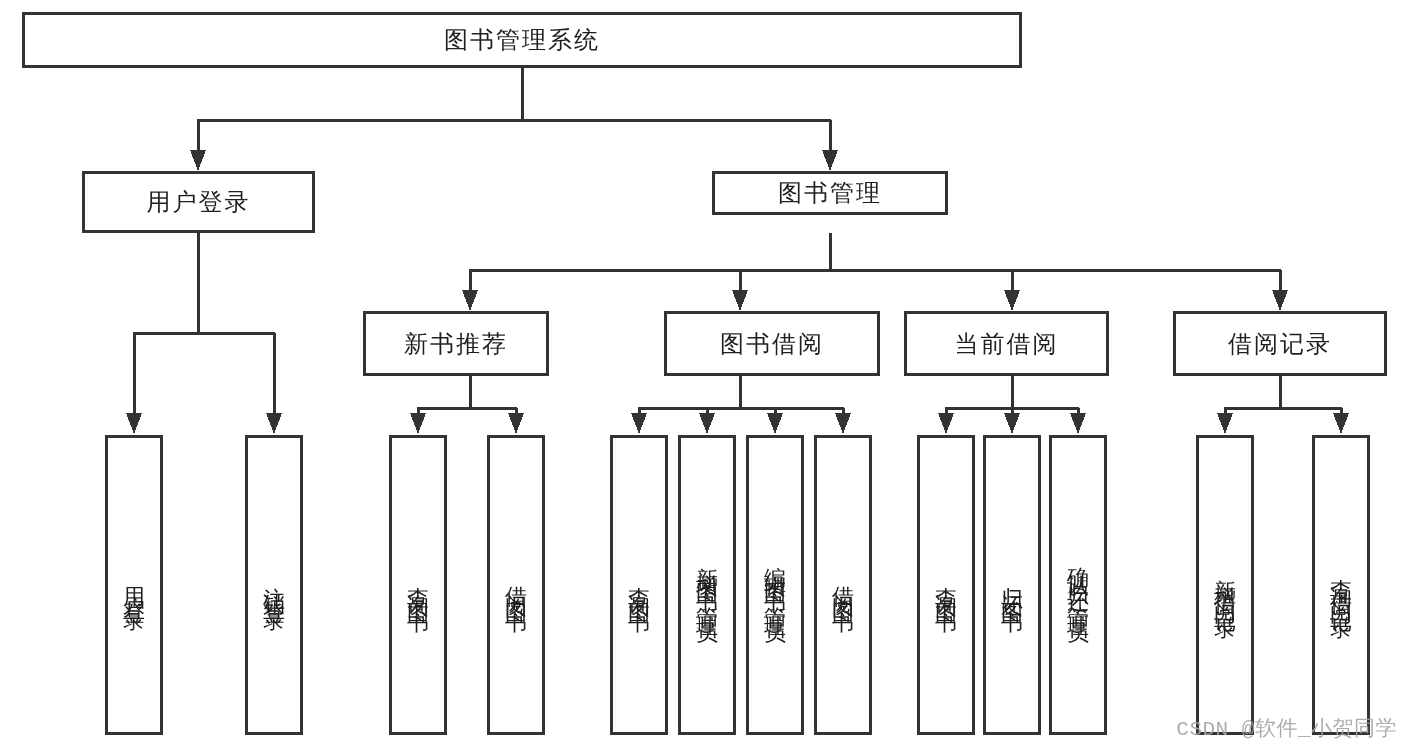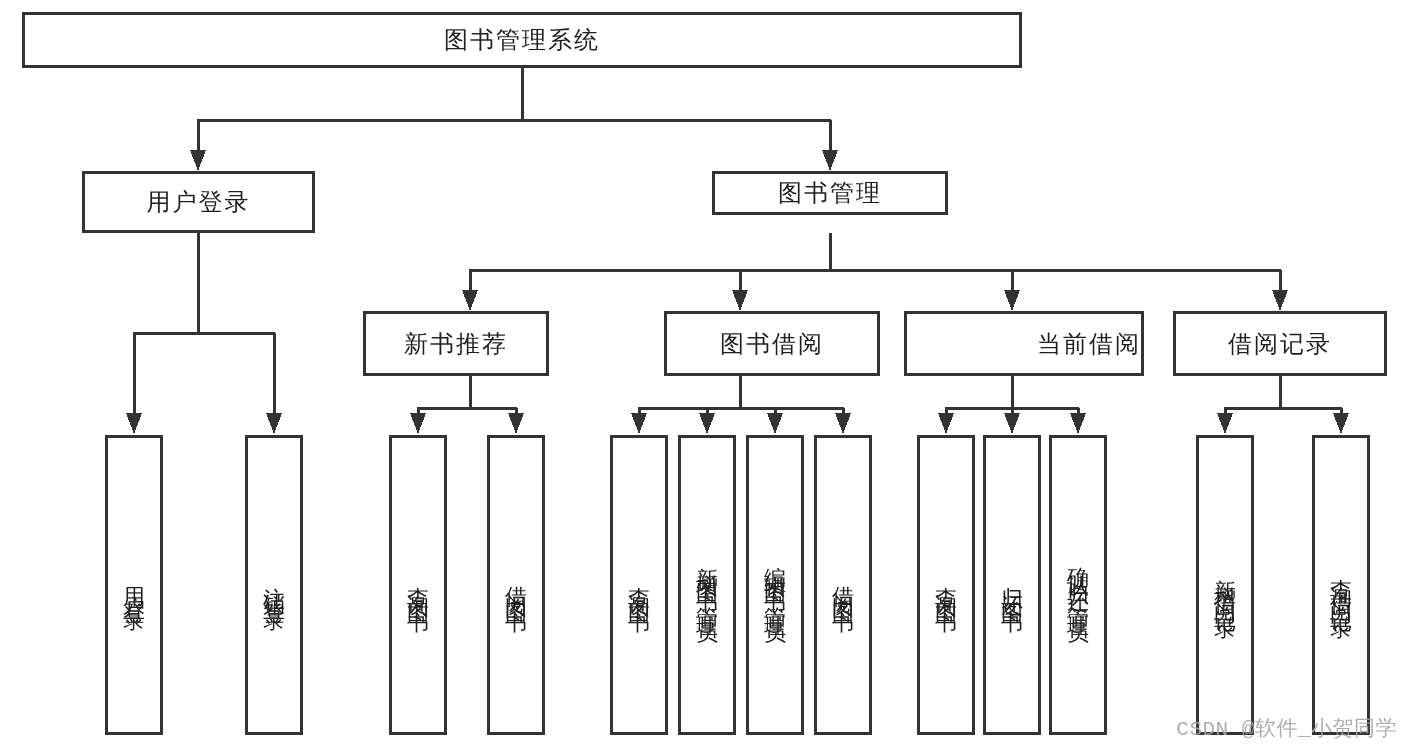--- a/index.html
+++ b/index.html
@@ -121,21 +121,21 @@
   <div class="box hbox" style="left:712px; top:171px; width:236px; height:44px;">
     <span>图书管理</span>
   </div>
 
   <div class="box hbox" style="left:363px; top:311px; width:186px; height:65px;">
     <span>新书推荐</span>
   </div>
   <div class="box hbox" style="left:664px; top:311px; width:216px; height:65px;">
     <span>图书借阅</span>
   </div>
-  <div class="box hbox" style="left:904px; top:311px; width:240px; height:65px;justify-content:flex-end;">
+  <div class="box hbox" style="left:904px; top:311px; width:205px; height:65px;">
     <span>当前借阅</span>
   </div>
   <div class="box hbox" style="left:1173px; top:311px; width:214px; height:65px;">
     <span>借阅记录</span>
   </div>
 
   <div class="box vbox" style="left:105px;">
     <span>用户登录</span>
   </div>
   <div class="box vbox" style="left:245px;">

